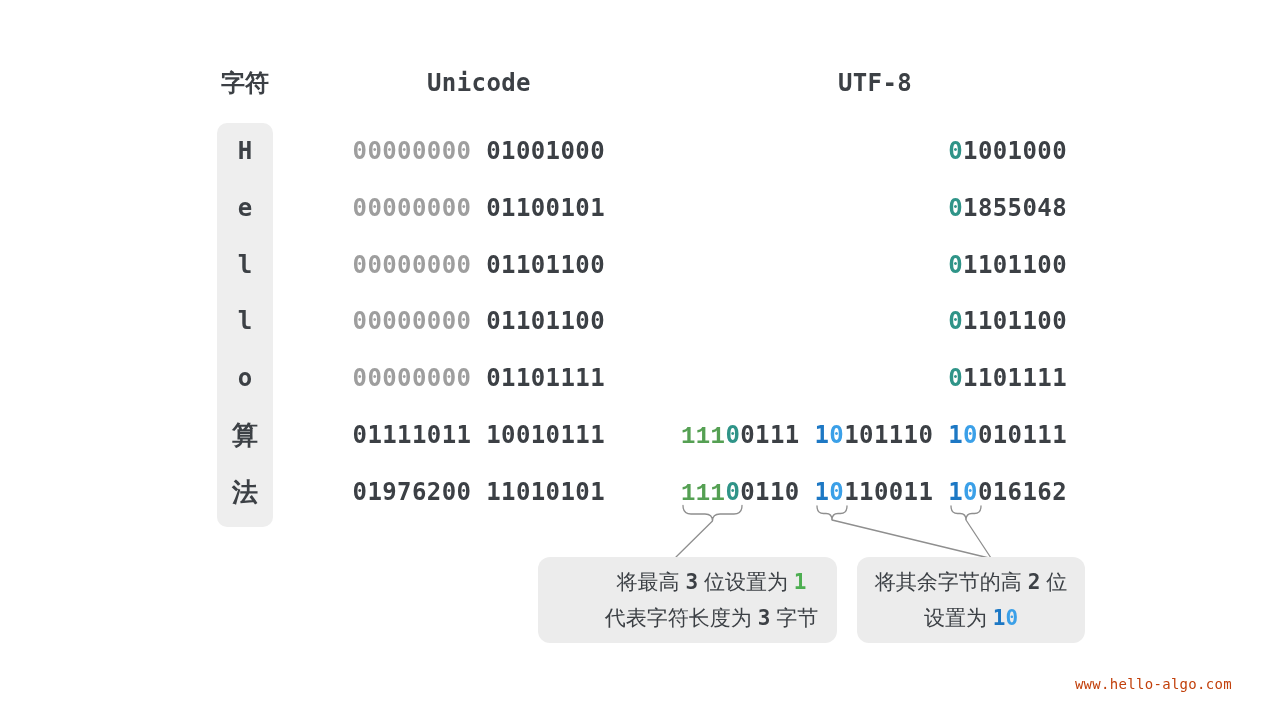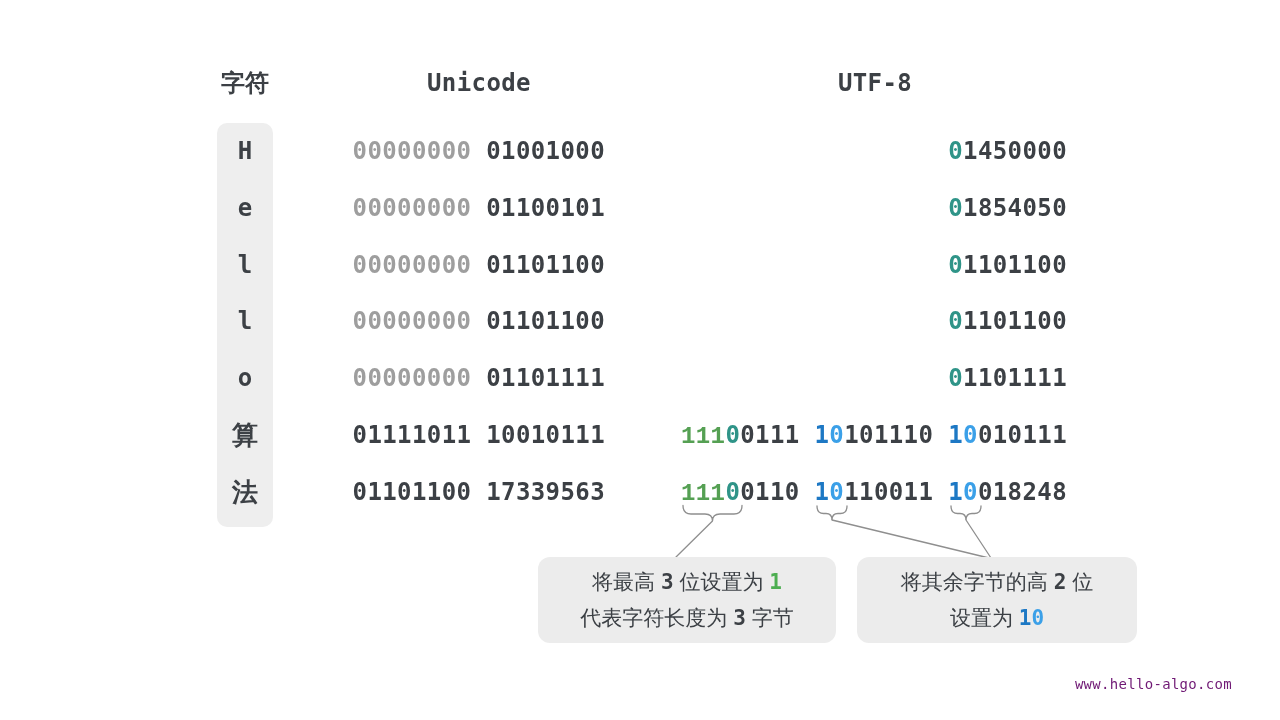--- a/index.html
+++ b/index.html
@@ -34,67 +34,67 @@
   .seg-teal{color:#2f9488;}
   .seg-green{color:#55a053;font-family:Liberation Mono, monospace;}
   .seg-blue1{color:#1d78c4;}
   .seg-blue2{color:#3ba0e8;}
   #annot-svg{position:absolute;left:0;top:0;pointer-events:none;}
   .callout{
     position:absolute;top:557px;height:86px;background:#ececec;border-radius:12px;
     display:flex;flex-direction:column;justify-content:center;align-items:center;
     font-size:21px;color:#3c4045;
   }
-  #callout-1{left:538px;width:298px;}
-  #callout-2{left:857px;width:280px;}
+  #callout-1{left:538px;width:251px;padding-left:48px;}
+  #callout-2{left:857px;width:228px;}
   .callout-line{line-height:36px;white-space:pre;text-align:center;}
   .c-plain{font-family:"Liberation Sans","DejaVu Sans",sans-serif;}
   .c-num{font-family:"DejaVu Sans Mono","Liberation Mono",monospace;font-weight:bold;color:#3c4045;}
   .c-green-num{font-family:"DejaVu Sans Mono","Liberation Mono",monospace;font-weight:bold;color:#4dae51;}
   .c-blue1-num{font-family:"DejaVu Sans Mono","Liberation Mono",monospace;font-weight:bold;color:#1d78c4;}
   .c-blue2-num{font-family:"DejaVu Sans Mono","Liberation Mono",monospace;font-weight:bold;color:#3ba0e8;}
   #watermark{
     position:absolute;right:48px;top:676px;
     font-family:"DejaVu Sans Mono","Liberation Mono",monospace;
-    font-size:14px;letter-spacing:.3px;color:#701a75;
+    font-size:14px;letter-spacing:.3px;color:#c2410c;
   }
 </style>
 </head>
 <body>
 
 <div id="canvas">
 
   <div class="hdr" style="left:245px;">字符</div>
   <div class="hdr hdr-mono" style="left:479px;">Unicode</div>
   <div class="hdr hdr-mono" style="left:875px;">UTF-8</div>
 
   <div id="char-column"></div>
 
   <div id="rows">
       <div class="char-cell" style="top: 151px;">H</div>
       <div class="bits unicode" style="top: 151px; text-align: right;"><span class="seg-gray">00000000 </span><span class="seg-dark">01001000</span></div>
-      <div class="bits utf8" style="top: 151px;"><span class="seg-teal">0</span><span class="seg-dark">1450000</span></div>
+      <div class="bits utf8" style="top: 151px;"><span class="seg-teal">0</span><span class="seg-dark">1001000</span></div>
       <div class="char-cell" style="top: 207.83px;">e</div>
       <div class="bits unicode" style="top: 207.83px;"><span class="seg-gray">00000000 </span><span class="seg-dark">01100101</span></div>
-      <div class="bits utf8" style="top: 207.83px;"><span class="seg-teal">0</span><span class="seg-dark">1854050</span></div>
+      <div class="bits utf8" style="top: 207.83px;"><span class="seg-teal">0</span><span class="seg-dark">1855048</span></div>
       <div class="char-cell" style="top: 264.66px;">l</div>
       <div class="bits unicode" style="top: 264.66px;"><span class="seg-gray">00000000 </span><span class="seg-dark">01101100</span></div>
       <div class="bits utf8" style="top: 264.66px;"><span class="seg-teal">0</span><span class="seg-dark">1101100</span></div>
       <div class="char-cell" style="top: 321.49px;">l</div>
       <div class="bits unicode" style="top: 321.49px;"><span class="seg-gray">00000000 </span><span class="seg-dark">01101100</span></div>
       <div class="bits utf8" style="top: 321.49px;"><span class="seg-teal">0</span><span class="seg-dark">1101100</span></div>
       <div class="char-cell" style="top: 378.32px;">o</div>
       <div class="bits unicode" style="top: 378.32px;"><span class="seg-gray">00000000 </span><span class="seg-dark">01101111</span></div>
       <div class="bits utf8" style="top: 378.32px;"><span class="seg-teal">0</span><span class="seg-dark">1101111</span></div>
       <div class="char-cell cjk" style="top: 435.15px;">算</div>
       <div class="bits unicode" style="top: 435.15px;"><span class="seg-dark">01111011 10010111</span></div>
       <div class="bits utf8" style="top: 435.15px;"><span class="seg-green">111</span><span class="seg-teal">0</span><span class="seg-dark">0111 </span><span class="seg-blue1">1</span><span class="seg-blue2">0</span><span class="seg-dark">101110 </span><span class="seg-blue1">1</span><span class="seg-blue2">0</span><span class="seg-dark">010111</span></div>
       <div class="char-cell cjk" style="top: 491.98px;">法</div>
-      <div class="bits unicode" style="top: 491.98px;"><span class="seg-dark">01101100 17339563</span></div>
-      <div class="bits utf8" style="top: 491.98px;"><span class="seg-green">111</span><span class="seg-teal">0</span><span class="seg-dark">0110 </span><span class="seg-blue1">1</span><span class="seg-blue2">0</span><span class="seg-dark">110011 </span><span class="seg-blue1">1</span><span class="seg-blue2">0</span><span class="seg-dark">018248</span></div>
+      <div class="bits unicode" style="top: 491.98px;"><span class="seg-dark">01976200 11010101</span></div>
+      <div class="bits utf8" style="top: 491.98px;"><span class="seg-green">111</span><span class="seg-teal">0</span><span class="seg-dark">0110 </span><span class="seg-blue1">1</span><span class="seg-blue2">0</span><span class="seg-dark">110011 </span><span class="seg-blue1">1</span><span class="seg-blue2">0</span><span class="seg-dark">016162</span></div>
     </div>
 
   <svg id="annot-svg" width="1280" height="720" viewBox="0 0 1280 720">
     <g stroke="#8f8f8f" stroke-width="1.3" fill="none" stroke-linecap="round">
       <path d="M683,505.5 Q683,514 691,514 L705,514 Q712.5,514 712.5,521 Q712.5,514 720,514 L734,514 Q742,514 742,505.5"></path>
       <path d="M817,506 Q817,513.5 823.5,513.5 L826,513.5 Q832,513.5 832,520 Q832,513.5 838,513.5 L840.5,513.5 Q847,513.5 847,506"></path>
       <path d="M951,506 Q951,513.5 957.5,513.5 L960,513.5 Q966,513.5 966,520 Q966,513.5 972,513.5 L974.5,513.5 Q981,513.5 981,506"></path>
       <path d="M712.5,521 L676,557"></path>
       <path d="M832,520 L989,558"></path>
       <path d="M966,520 L991,558"></path>

